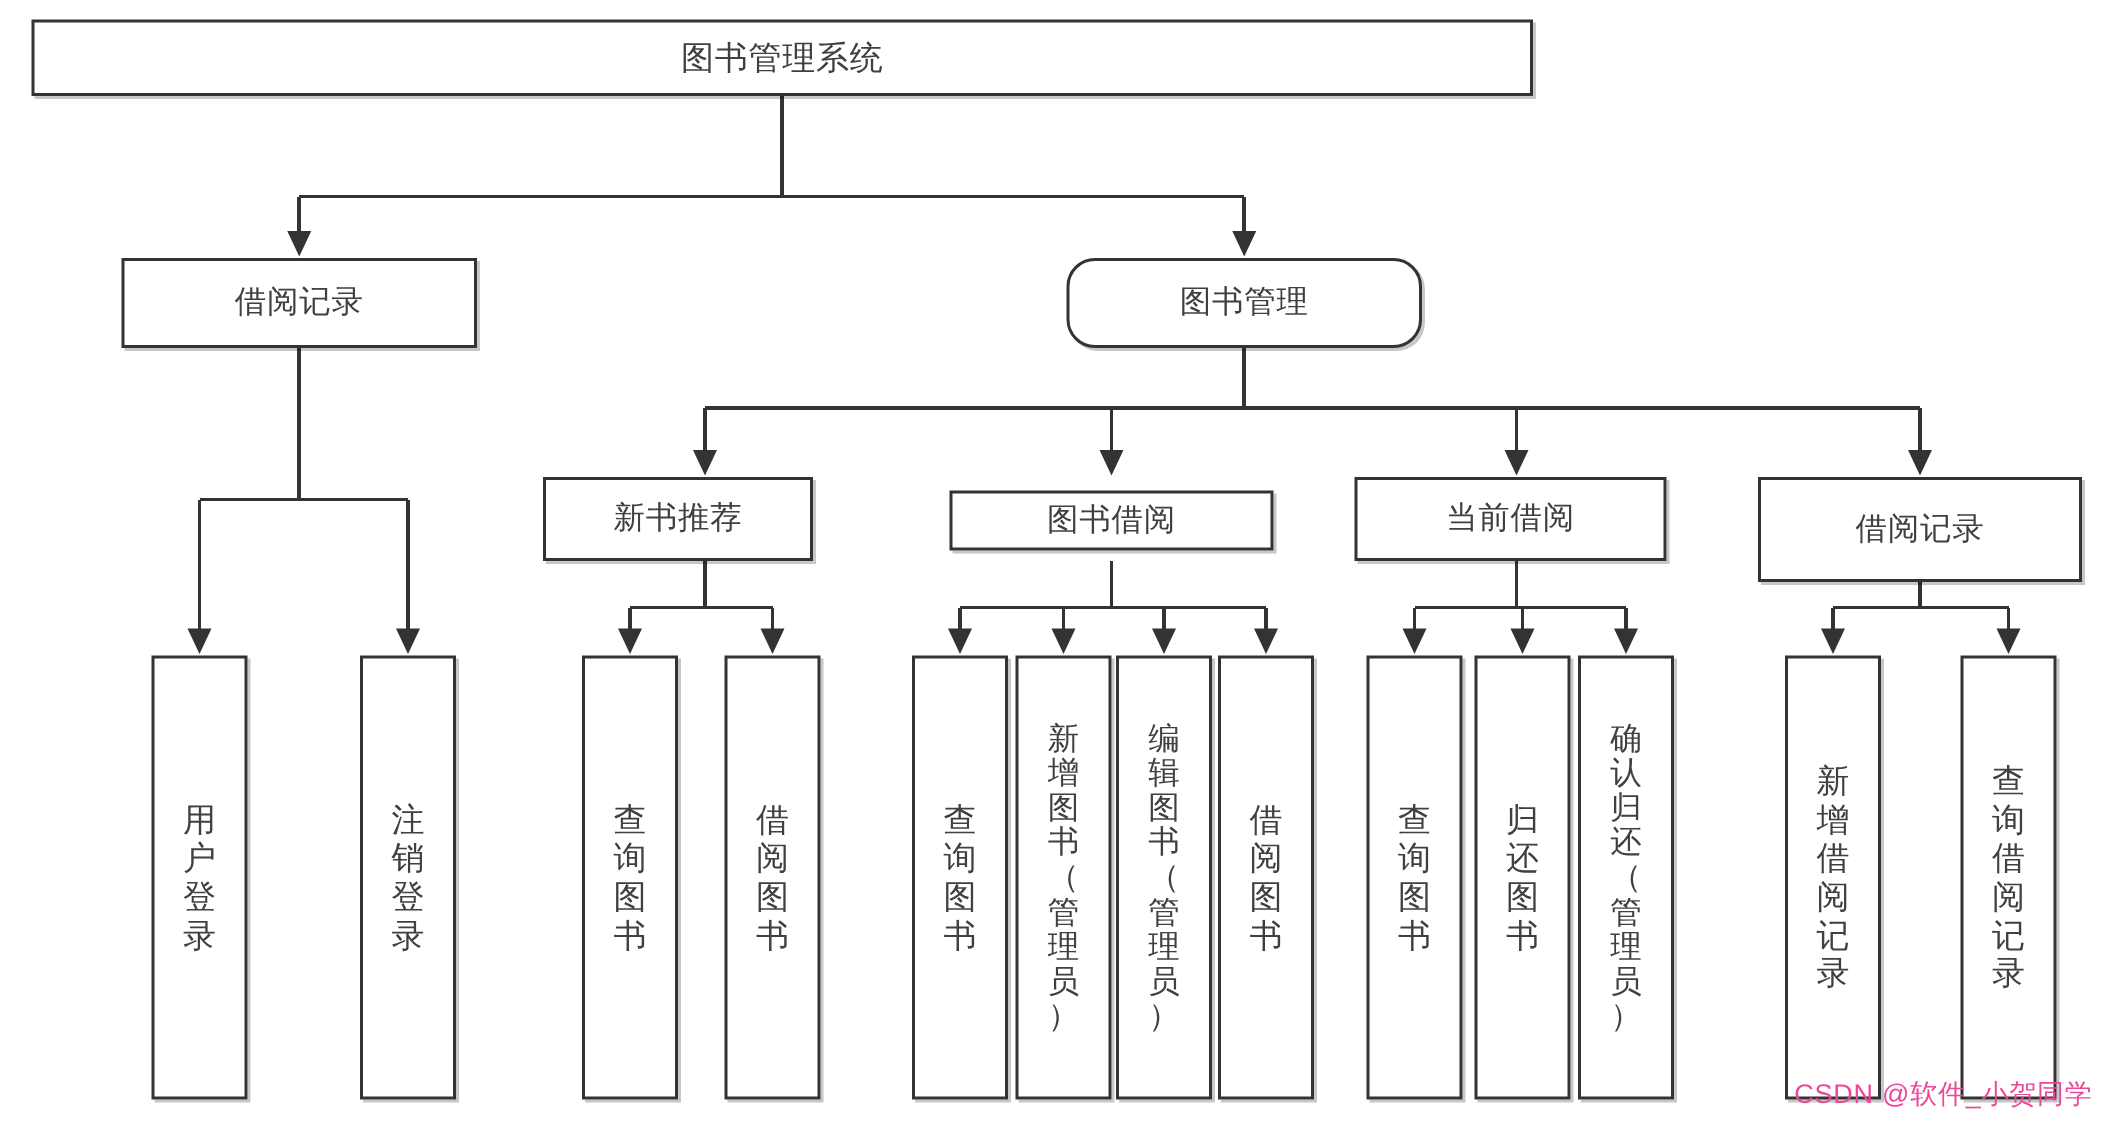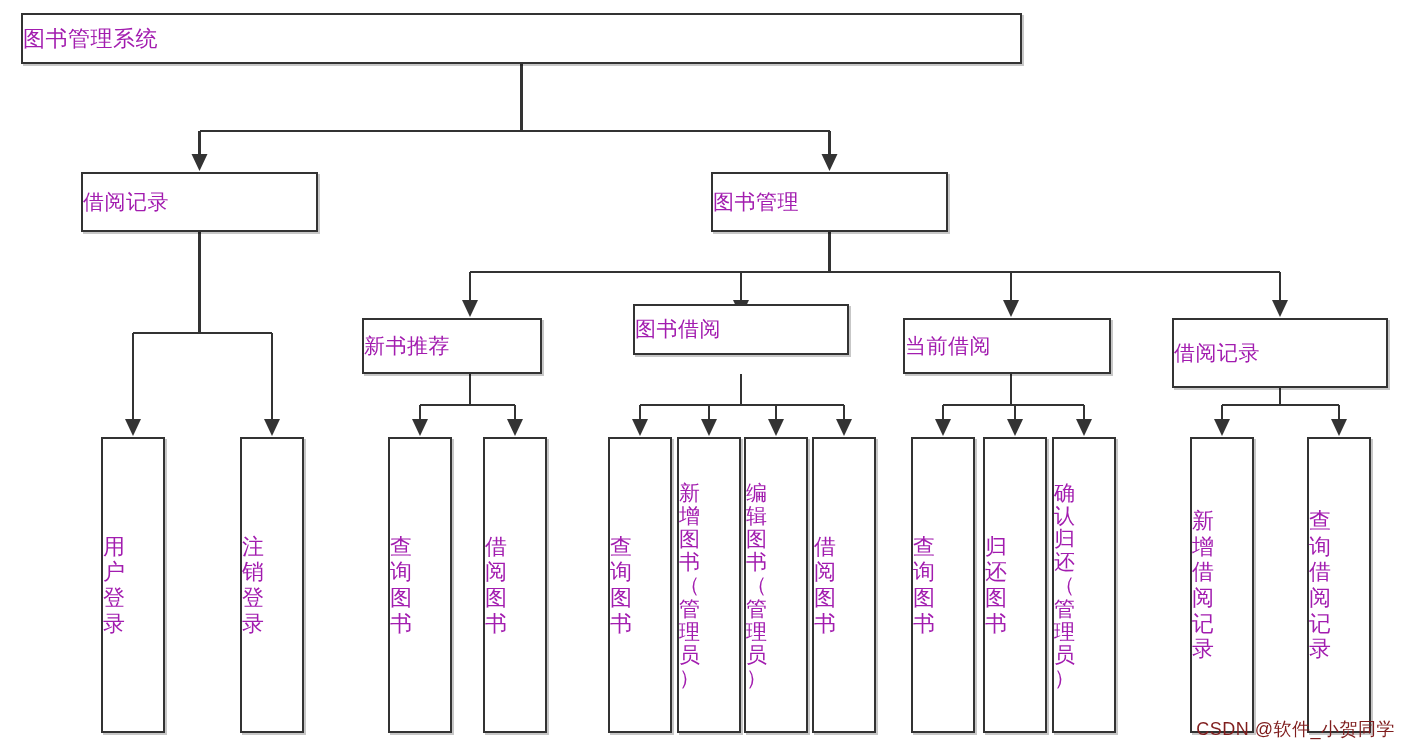--- a/index.html
+++ b/index.html
@@ -26,21 +26,22 @@
     pointer-events: none;
   }
   .node {
     position: absolute;
     box-sizing: border-box;
     background: #ffffff;
     border: 2px solid #333333;
     box-shadow: 2px 2px 0 0 rgba(0,0,0,0.22);
     display: flex;
     align-items: center;
-    color: #a21caf;
+    justify-content: center;
+    color: #404040;
     z-index: 2;
   }
   .node .label {
     display: block;
     text-align: center;
     line-height: 1.08;
     white-space: pre-line;
   }
   
   .node.h .label {
@@ -61,21 +62,21 @@
   }
   .node.v.tight .label {
     font-size: 21px;
     line-height: 1.10;
   }
   .watermark {
     position: absolute;
     right: 10px;
     bottom: 6px;
     font-size: 18px;
-    color: #7f1d1d;
+    color: #ec4899;
     letter-spacing: 0.5px;
     z-index: 5;
     white-space: nowrap;
   }
 </style>
 </head>
 <body>
 
 <div id="canvas">
   <svg id="edges" viewBox="0 0 1405 747" xmlns="http://www.w3.org/2000/svg">
@@ -133,27 +134,27 @@
       <path d="M 1331 419 L 1347 419 L 1339 436 Z" fill="#333333"></path>
     </svg>
 
   <div id="nodes-layer">
       <div class="node h root" style="left: 21px; top: 13px; width: 1001px; height: 51px;">
         <span class="label">图书管理系统</span>
       </div>
       <div class="node h" style="left: 81px; top: 172px; width: 237px; height: 60px;">
         <span class="label">借阅记录</span>
       </div>
-      <div class="node h" style="left: 711px; top: 172px; width: 237px; height: 60px;">
+      <div class="node h" style="left: 711px; top: 172px; width: 237px; height: 60px; border-radius: 19px;">
         <span class="label">图书管理</span>
       </div>
       <div class="node h" style="left: 362px; top: 318px; width: 180px; height: 56px;">
         <span class="label">新书推荐</span>
       </div>
-      <div class="node h" style="left: 633px; top: 304px; width: 216px; height: 51px;">
+      <div class="node h" style="left: 633px; top: 327px; width: 216px; height: 40px;">
         <span class="label">图书借阅</span>
       </div>
       <div class="node h" style="left: 903px; top: 318px; width: 208px; height: 56px;">
         <span class="label">当前借阅</span>
       </div>
       <div class="node h" style="left: 1172px; top: 318px; width: 216px; height: 70px;">
         <span class="label">借阅记录</span>
       </div>
       <div class="node v" style="left: 101px; top: 437px; width: 64px; height: 296px;">
         <span class="label">用

